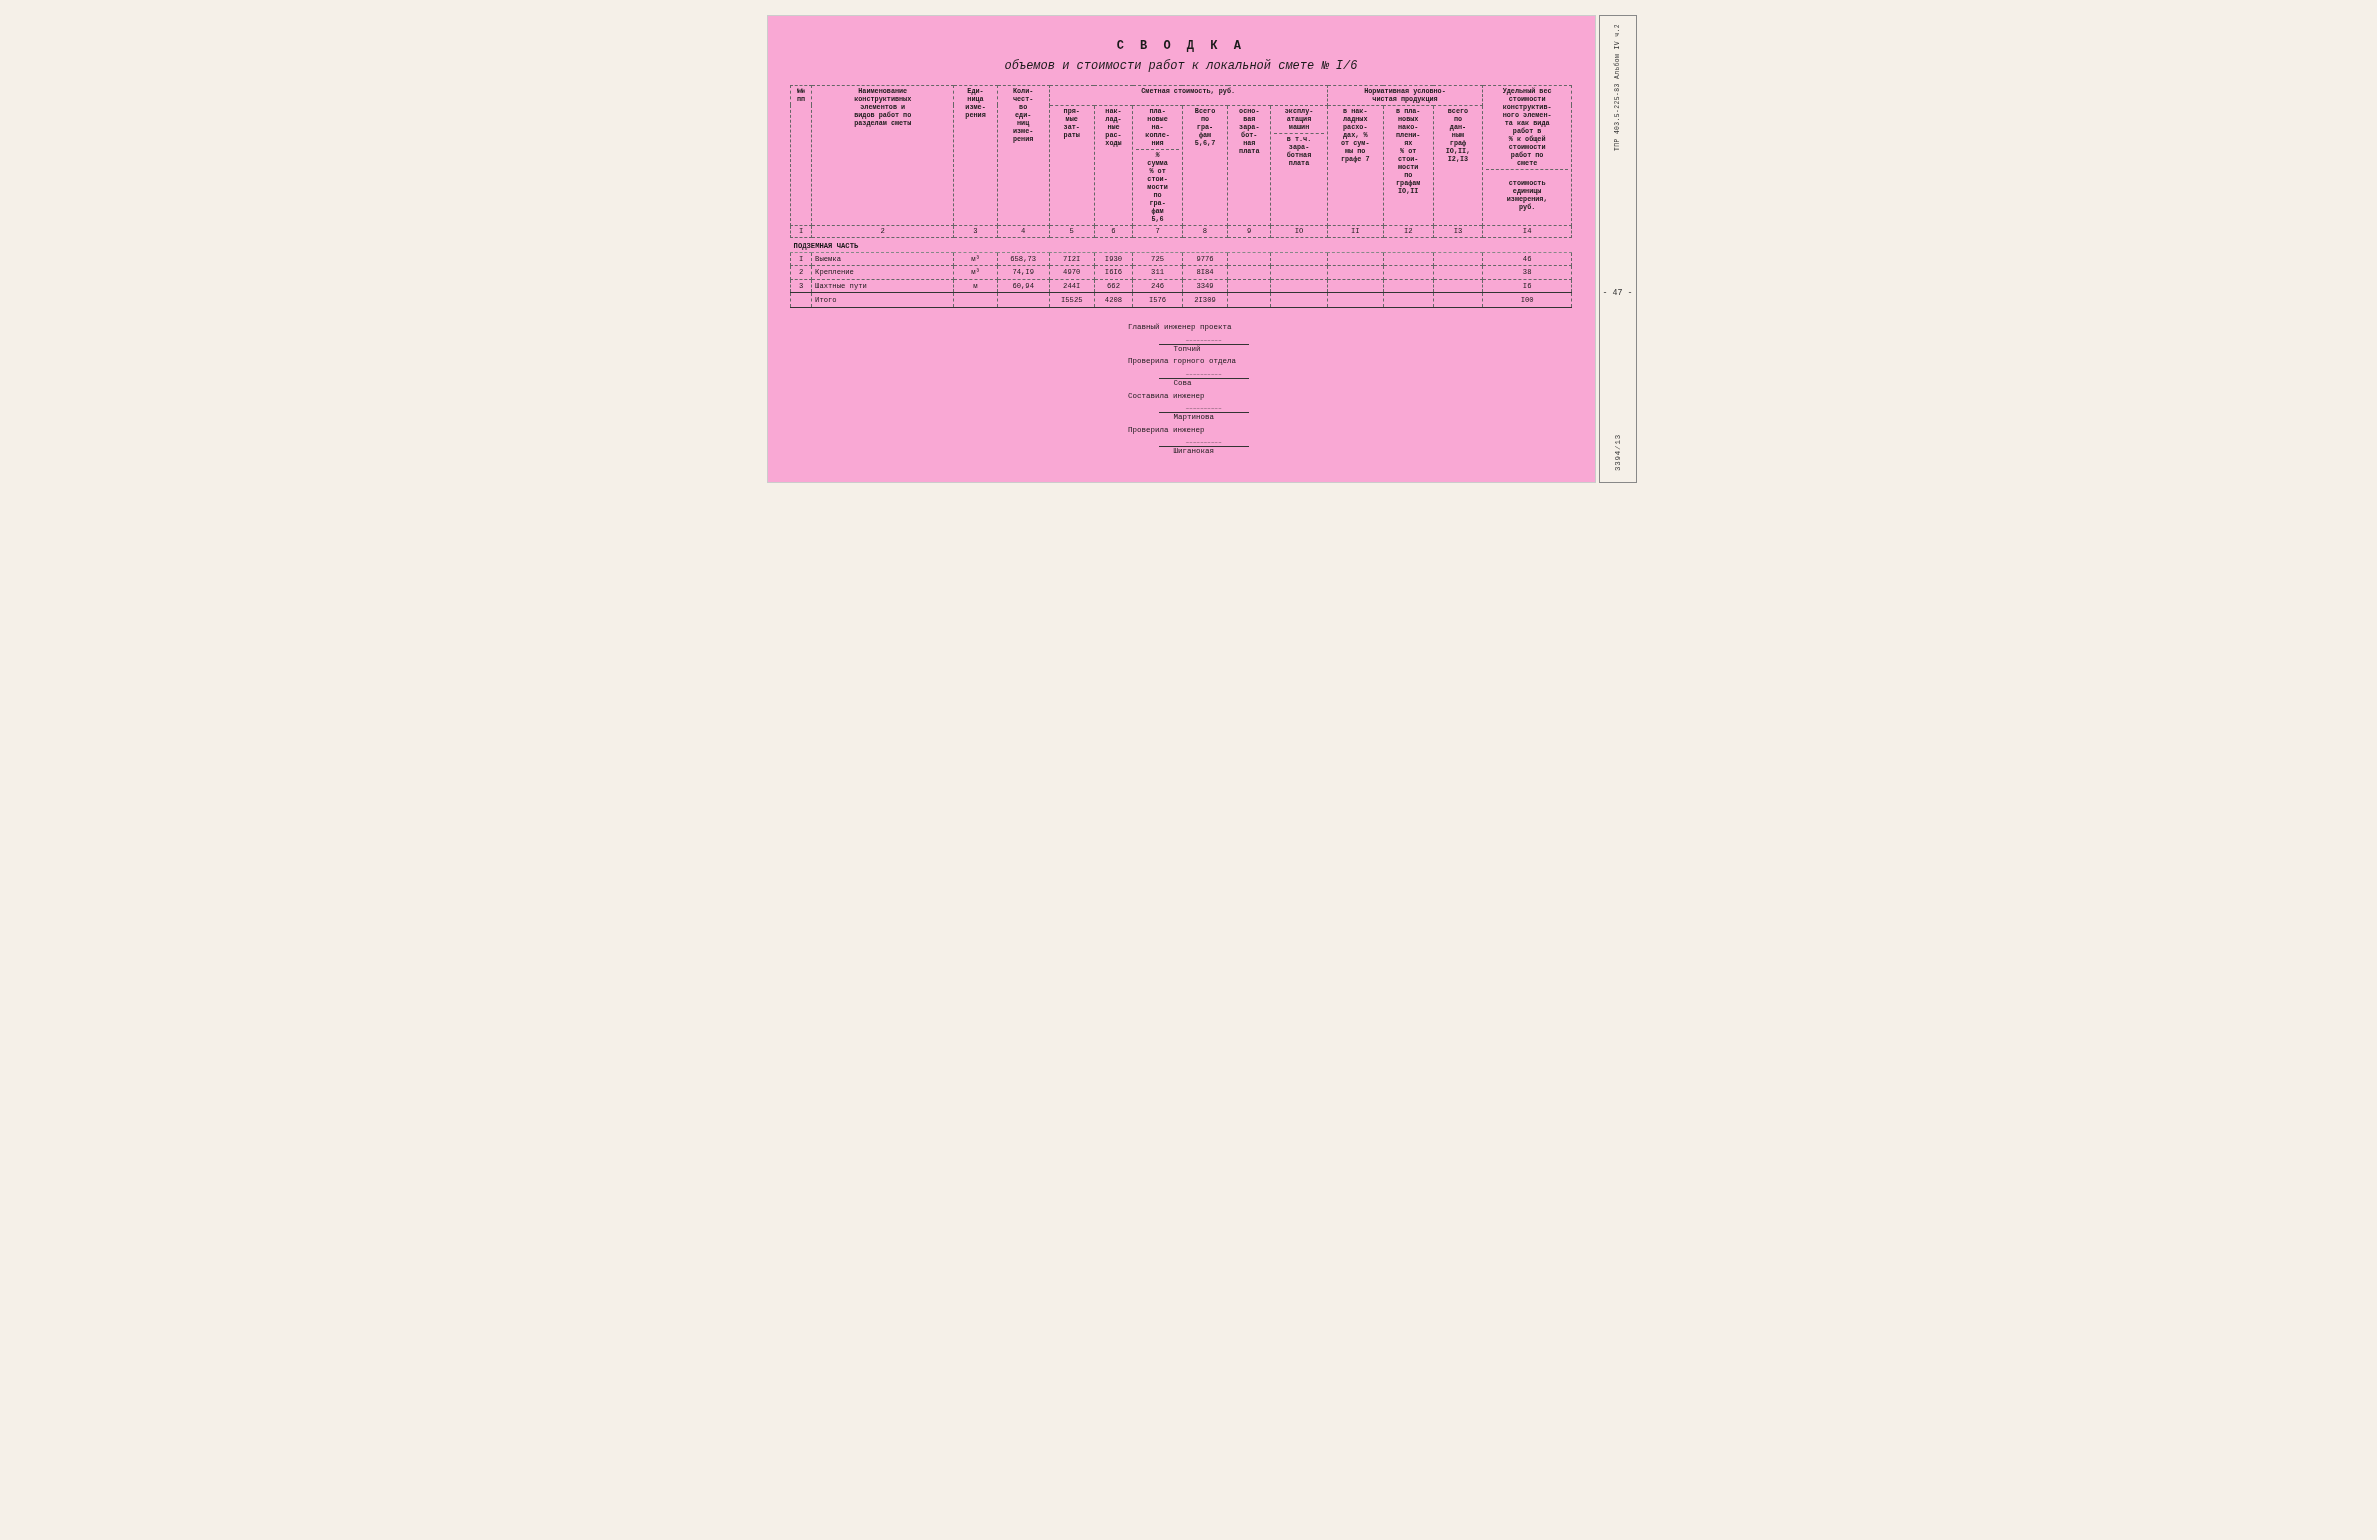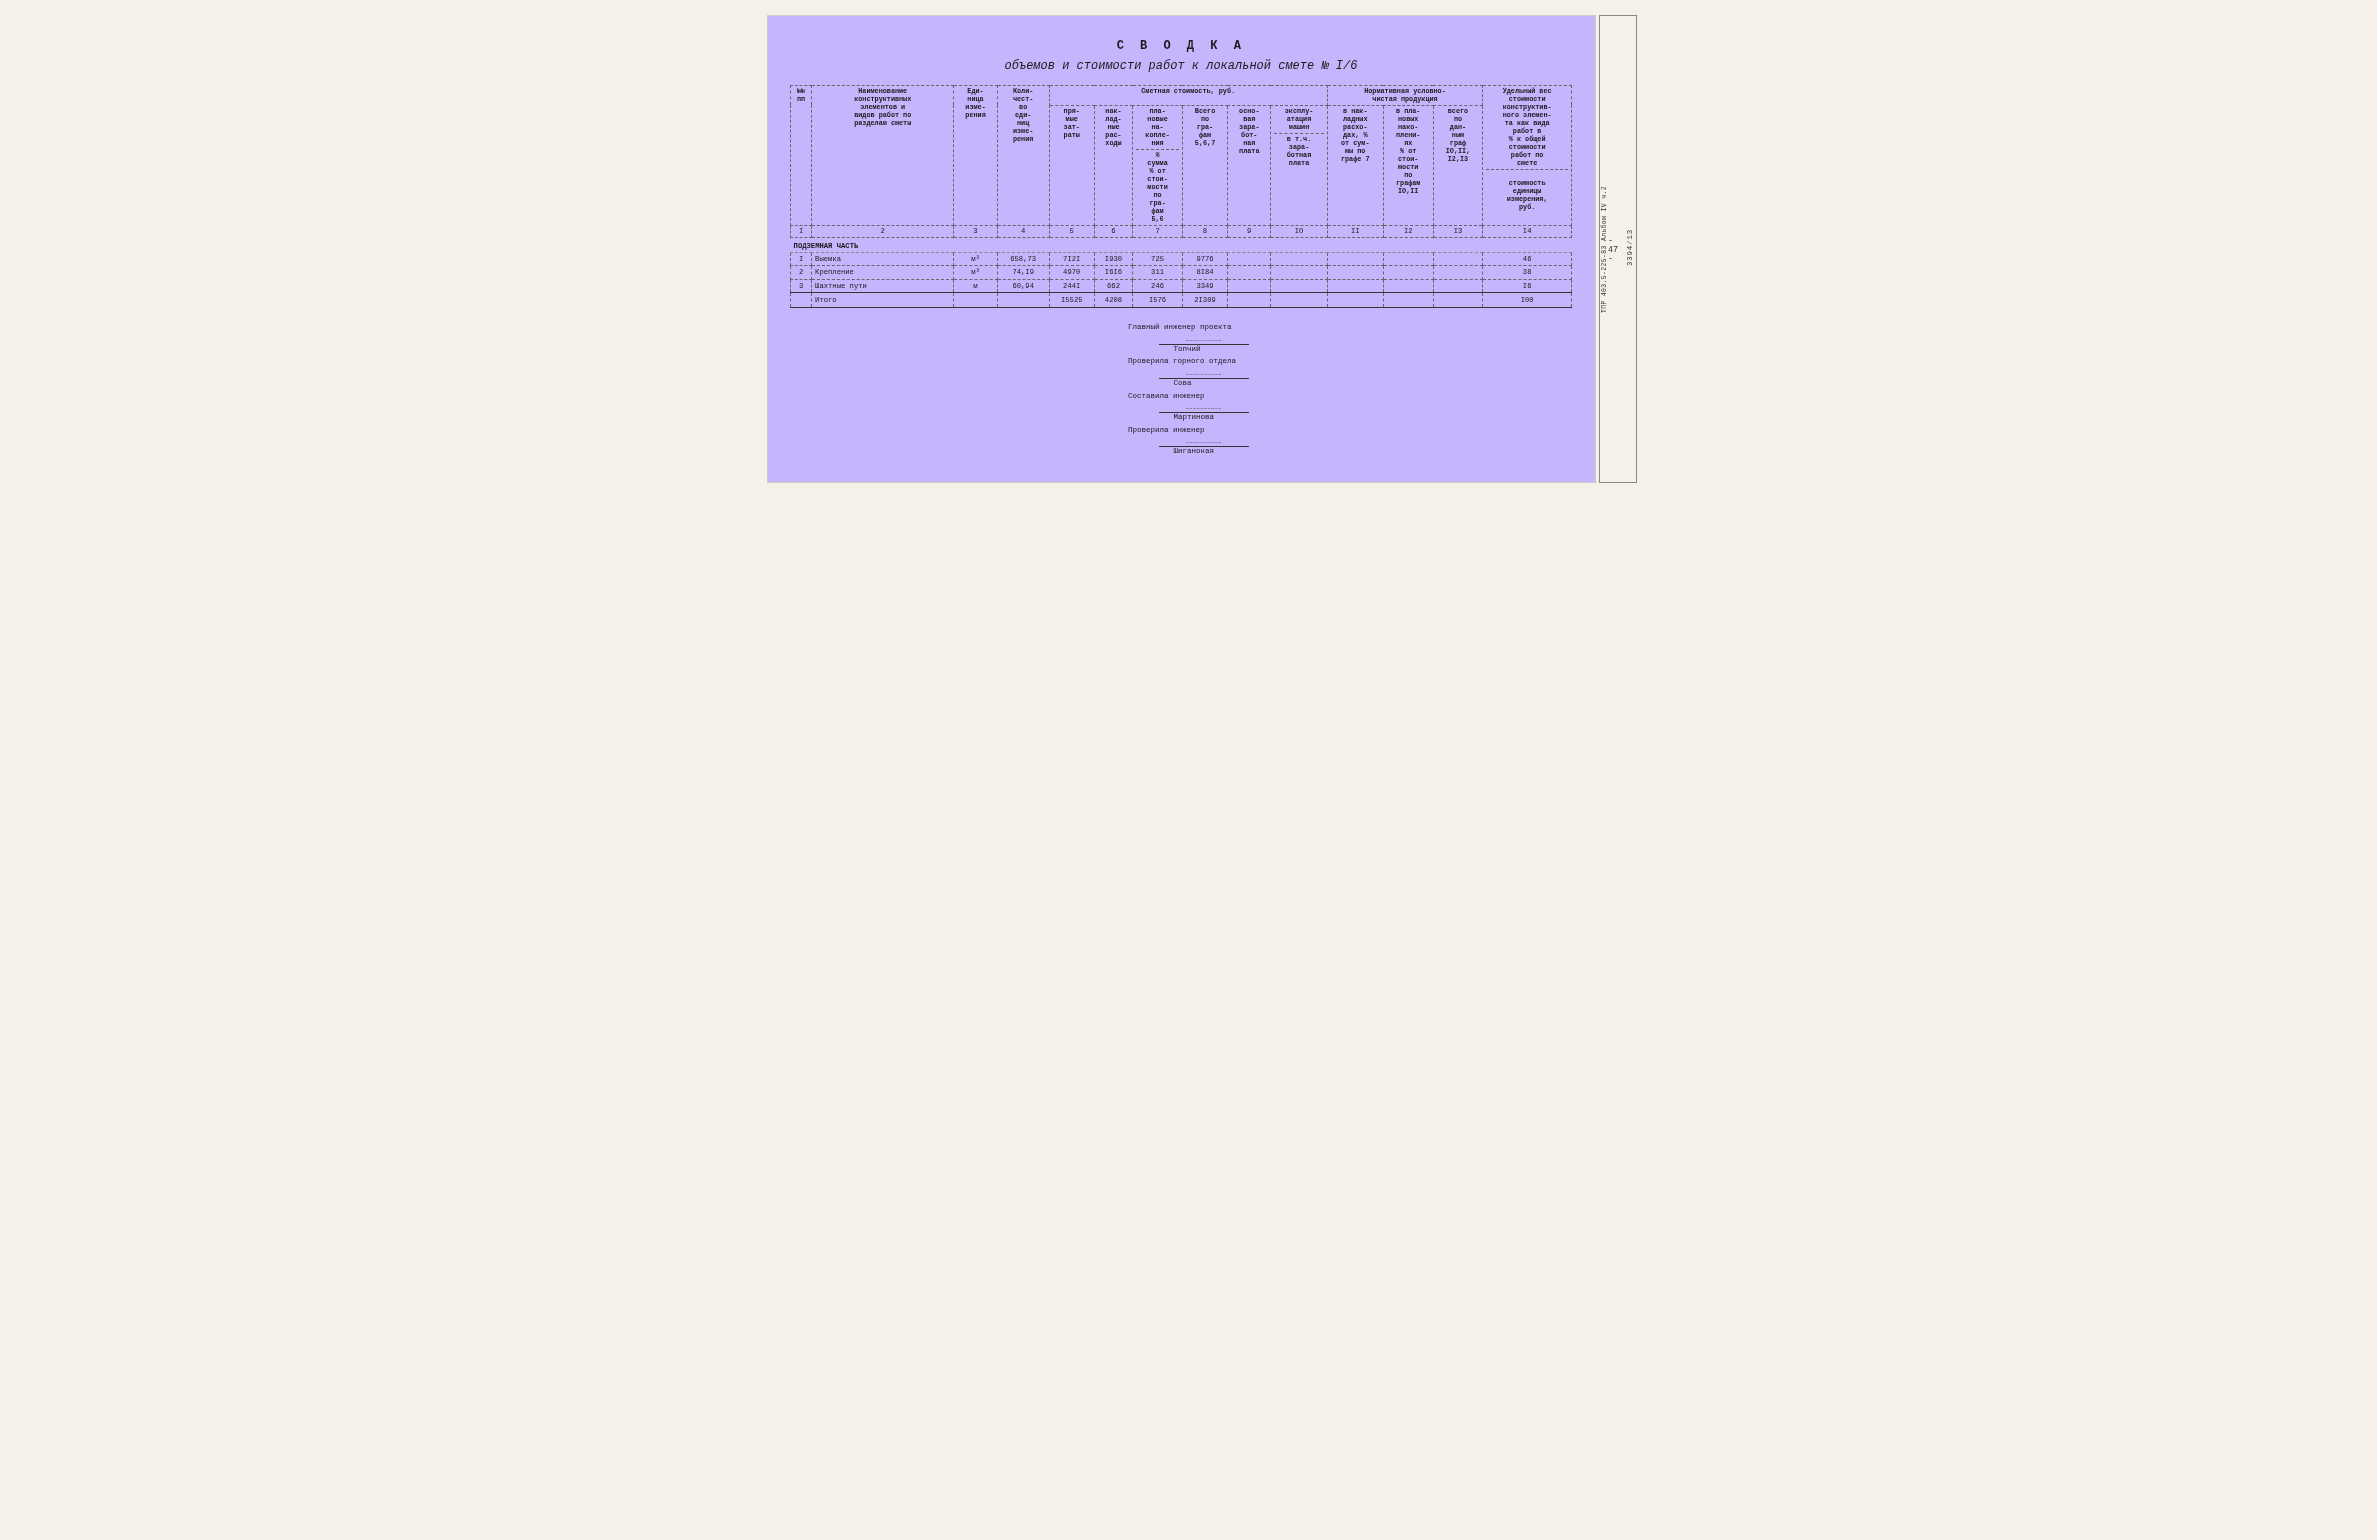--- a/index.html
+++ b/index.html
@@ -5,21 +5,21 @@
     * { box-sizing: border-box; margin: 0; padding: 0; }
     body {
       background: #f5f0e8;
       font-family: 'Courier New', Courier, monospace;
       font-size: 8.3px;
       color: #1a1a1a;
       padding: 15px 30px 15px 15px;
       min-height: 100vh;
     }
     .page {
-      background: #c4b5fd;
+      background: #f9a8d4;
       max-width: 829px;
       margin: 0 auto;
       padding: 22.6px 22.6px 22.6px 22.6px;
       border: 0.8px solid #ccc;
       position: relative;
     }
     .title-main {
       text-align: center;
       font-size: 12px;
       font-weight: bold;
@@ -109,21 +109,21 @@
       margin: 0 auto;
     }
     .right-strip {
       position: absolute;
       right: -41px;
       top: 0;
       width: 38px;
       border: 0.8px solid #888;
       height: 100%;
       display: flex;
-      flex-direction: row;
+      flex-direction: column;
       align-items: center;
       justify-content: space-between;
       padding: 7.5px 1.5px;
       font-size: 6.8px;
       color: #333;
     }
     .right-strip .top-text {
       writing-mode: vertical-rl;
       transform: rotate(180deg);
       font-size: 6.4px;

